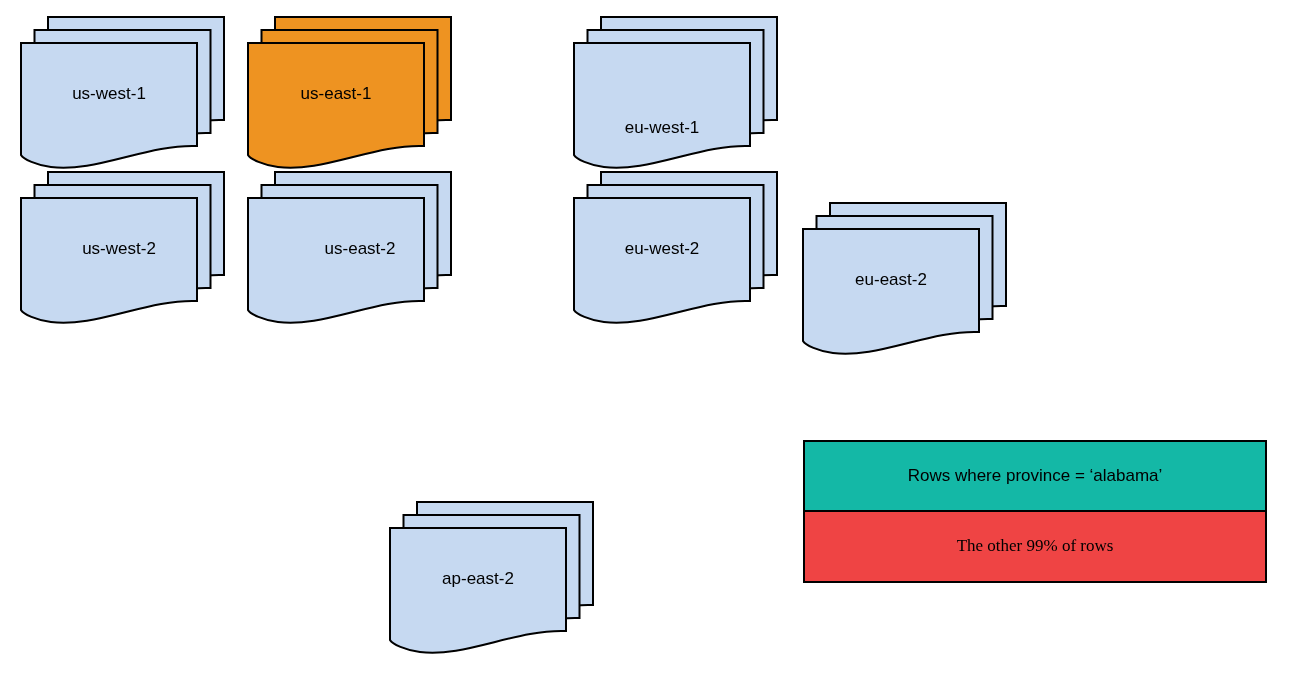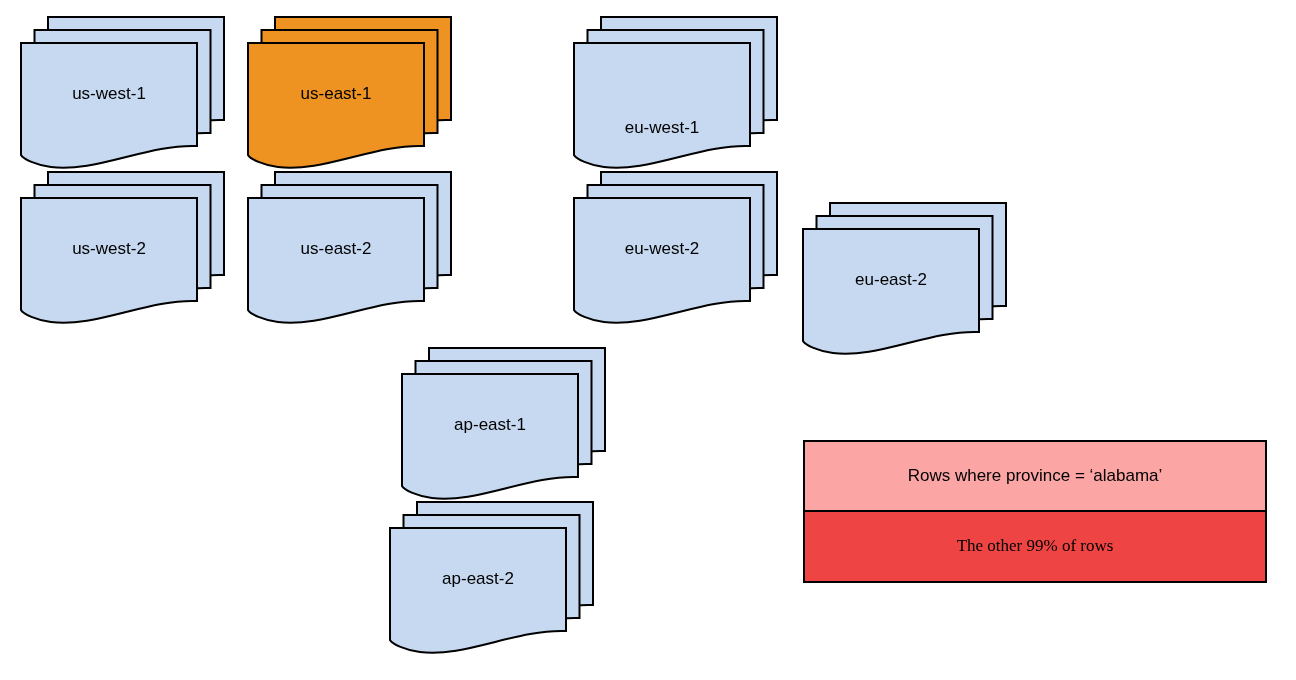--- a/index.html
+++ b/index.html
@@ -63,21 +63,21 @@
   .legend-row {
     flex: 1 1 50%;
     display: flex;
     align-items: center;
     justify-content: center;
     font-size: 17px;
     color: #000000;
     box-sizing: border-box;
   }
   .legend-row-blue {
-    background: #fca5a5;
+    background: #14b8a6;
     border-bottom: 2px solid #000000;
   }
   .legend-row-orange {
     background: #ef4444;
     font-family: Liberation Serif, serif;
   }
 </style>
 </head>
 <body>
 
@@ -105,53 +105,45 @@
         <path d="M 0 26 L 176 26 L 176 129 C 126.72 127 73.92 156 29.92 150 C 15.84 148.5 2 142 0 138 Z" fill="#c6d9f1" stroke="#000000" stroke-width="2" stroke-linejoin="miter"></path>
       </svg>
       <div class="stack-label" style="top: 66.5px; margin-top: 34px;">eu-west-1</div>
     </div>
     <div class="stack" style="left: 21px; top: 172px;">
       <svg viewBox="0 0 230 160" width="230" height="160">
         <path d="M 27 0 L 203 0 L 203 103 C 153.72 101 100.92 130 56.92 124 C 42.84 122.5 29 116 27 112 Z" fill="#c6d9f1" stroke="#000000" stroke-width="2" stroke-linejoin="miter"></path>
         <path d="M 13.5 13 L 189.5 13 L 189.5 116 C 140.22 114 87.42 143 43.42 137 C 29.34 135.5 15.5 129 13.5 125 Z" fill="#c6d9f1" stroke="#000000" stroke-width="2" stroke-linejoin="miter"></path>
         <path d="M 0 26 L 176 26 L 176 129 C 126.72 127 73.92 156 29.92 150 C 15.84 148.5 2 142 0 138 Z" fill="#c6d9f1" stroke="#000000" stroke-width="2" stroke-linejoin="miter"></path>
       </svg>
-      <div class="stack-label" style="top: 66.5px;">us-west-2</div>
+      <div class="stack-label" style="top: 66.5px; padding-left: 10px;">us-west-2</div>
     </div>
     <div class="stack" style="left: 248px; top: 172px;">
       <svg viewBox="0 0 230 160" width="230" height="160">
         <path d="M 27 0 L 203 0 L 203 103 C 153.72 101 100.92 130 56.92 124 C 42.84 122.5 29 116 27 112 Z" fill="#c6d9f1" stroke="#000000" stroke-width="2" stroke-linejoin="miter"></path>
         <path d="M 13.5 13 L 189.5 13 L 189.5 116 C 140.22 114 87.42 143 43.42 137 C 29.34 135.5 15.5 129 13.5 125 Z" fill="#c6d9f1" stroke="#000000" stroke-width="2" stroke-linejoin="miter"></path>
         <path d="M 0 26 L 176 26 L 176 129 C 126.72 127 73.92 156 29.92 150 C 15.84 148.5 2 142 0 138 Z" fill="#c6d9f1" stroke="#000000" stroke-width="2" stroke-linejoin="miter"></path>
       </svg>
-      <div class="stack-label" style="top: 66.5px;">us-east-2</div>
+      <div class="stack-label" style="top: 66.5px; padding-left: 24px;">us-east-2</div>
     </div>
     <div class="stack" style="left: 574px; top: 172px;">
       <svg viewBox="0 0 230 160" width="230" height="160">
         <path d="M 27 0 L 203 0 L 203 103 C 153.72 101 100.92 130 56.92 124 C 42.84 122.5 29 116 27 112 Z" fill="#c6d9f1" stroke="#000000" stroke-width="2" stroke-linejoin="miter"></path>
         <path d="M 13.5 13 L 189.5 13 L 189.5 116 C 140.22 114 87.42 143 43.42 137 C 29.34 135.5 15.5 129 13.5 125 Z" fill="#c6d9f1" stroke="#000000" stroke-width="2" stroke-linejoin="miter"></path>
         <path d="M 0 26 L 176 26 L 176 129 C 126.72 127 73.92 156 29.92 150 C 15.84 148.5 2 142 0 138 Z" fill="#c6d9f1" stroke="#000000" stroke-width="2" stroke-linejoin="miter"></path>
       </svg>
       <div class="stack-label" style="top: 66.5px;">eu-west-2</div>
     </div>
     <div class="stack" style="left: 803px; top: 172px; margin-top: 31px;">
       <svg viewBox="0 0 230 160" width="230" height="160">
         <path d="M 27 0 L 203 0 L 203 103 C 153.72 101 100.92 130 56.92 124 C 42.84 122.5 29 116 27 112 Z" fill="#c6d9f1" stroke="#000000" stroke-width="2" stroke-linejoin="miter"></path>
         <path d="M 13.5 13 L 189.5 13 L 189.5 116 C 140.22 114 87.42 143 43.42 137 C 29.34 135.5 15.5 129 13.5 125 Z" fill="#c6d9f1" stroke="#000000" stroke-width="2" stroke-linejoin="miter"></path>
         <path d="M 0 26 L 176 26 L 176 129 C 126.72 127 73.92 156 29.92 150 C 15.84 148.5 2 142 0 138 Z" fill="#c6d9f1" stroke="#000000" stroke-width="2" stroke-linejoin="miter"></path>
       </svg>
       <div class="stack-label" style="top: 66.5px;">eu-east-2</div>
-    </div>
-    <div class="stack" style="left: 402px; top: 348px;">
-      <svg viewBox="0 0 230 160" width="230" height="160">
-        <path d="M 27 0 L 203 0 L 203 103 C 153.72 101 100.92 130 56.92 124 C 42.84 122.5 29 116 27 112 Z" fill="#c6d9f1" stroke="#000000" stroke-width="2" stroke-linejoin="miter"></path>
-        <path d="M 13.5 13 L 189.5 13 L 189.5 116 C 140.22 114 87.42 143 43.42 137 C 29.34 135.5 15.5 129 13.5 125 Z" fill="#c6d9f1" stroke="#000000" stroke-width="2" stroke-linejoin="miter"></path>
-        <path d="M 0 26 L 176 26 L 176 129 C 126.72 127 73.92 156 29.92 150 C 15.84 148.5 2 142 0 138 Z" fill="#c6d9f1" stroke="#000000" stroke-width="2" stroke-linejoin="miter"></path>
-      </svg>
-      <div class="stack-label" style="top: 66.5px;">ap-east-1</div>
     </div>
     <div class="stack" style="left: 390px; top: 502px;">
       <svg viewBox="0 0 230 160" width="230" height="160">
         <path d="M 27 0 L 203 0 L 203 103 C 153.72 101 100.92 130 56.92 124 C 42.84 122.5 29 116 27 112 Z" fill="#c6d9f1" stroke="#000000" stroke-width="2" stroke-linejoin="miter"></path>
         <path d="M 13.5 13 L 189.5 13 L 189.5 116 C 140.22 114 87.42 143 43.42 137 C 29.34 135.5 15.5 129 13.5 125 Z" fill="#c6d9f1" stroke="#000000" stroke-width="2" stroke-linejoin="miter"></path>
         <path d="M 0 26 L 176 26 L 176 129 C 126.72 127 73.92 156 29.92 150 C 15.84 148.5 2 142 0 138 Z" fill="#c6d9f1" stroke="#000000" stroke-width="2" stroke-linejoin="miter"></path>
       </svg>
       <div class="stack-label" style="top: 66.5px;">ap-east-2</div>
     </div>
   </div>

